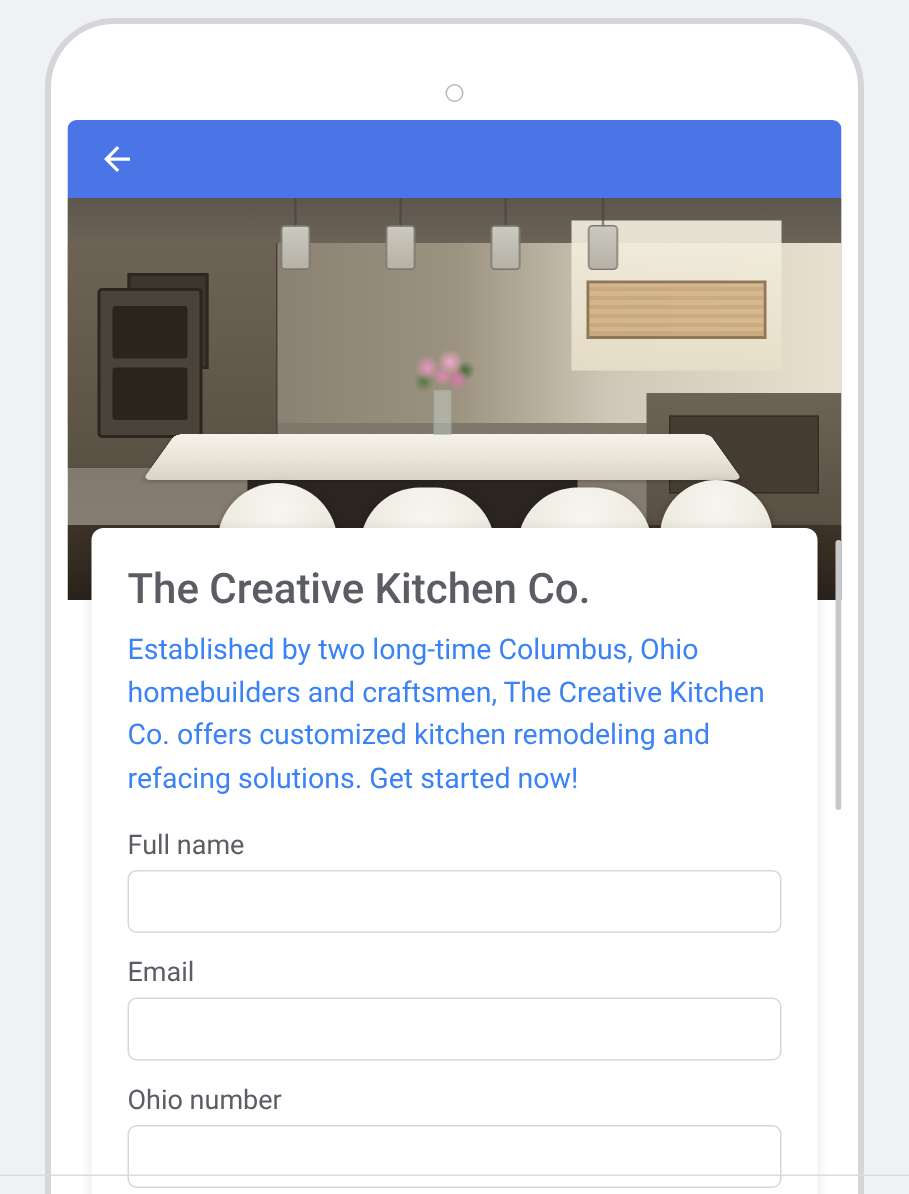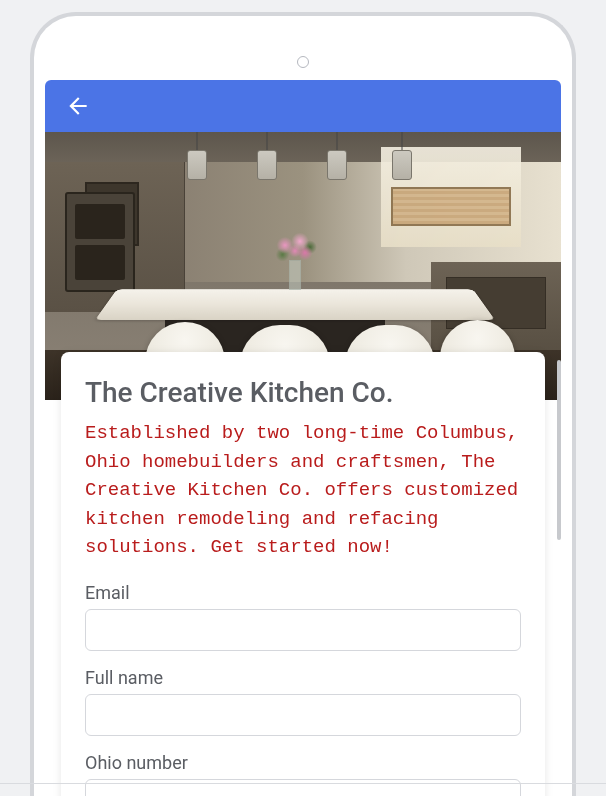--- a/index.html
+++ b/index.html
@@ -261,23 +261,22 @@
     }
     .card h1 {
       font-size: 28px;
       font-weight: 500;
       color: #5a5d63;
       margin-bottom: 10px;
     }
     .card p {
       font-size: 19px;
       line-height: 1.5;
-      color: #b91c1c;
+      color: #3b82f6;
       margin-bottom: 20px;
-      font-family: Liberation Mono, monospace;
     }
     .form-group {
       margin-bottom: 16px;
     }
     .form-group label {
       display: block;
       font-size: 18px;
       color: #5a5d63;
       margin-bottom: 6px;
     }
@@ -336,26 +335,26 @@
       <div class="pendant p4"></div>
     </div>
 
     <div class="scrollbar-hint"></div>
 
     <div class="card">
       <h1>The Creative Kitchen Co.</h1>
       <p>Established by two long-time Columbus, Ohio homebuilders and craftsmen, The Creative Kitchen Co. offers customized kitchen remodeling and refacing solutions. Get started now!</p>
 
       <div class="form-group">
-        <label>Email</label>
+        <label>Full name</label>
         <input type="text" value="" style="">
       </div>
 
       <div class="form-group">
-        <label>Full name</label>
+        <label>Email</label>
         <input type="text" value="" style="">
       </div>
 
       <div class="form-group">
         <label>Ohio number</label>
         <input type="text" value="" style="">
       </div>
     </div>
 
   </div>

